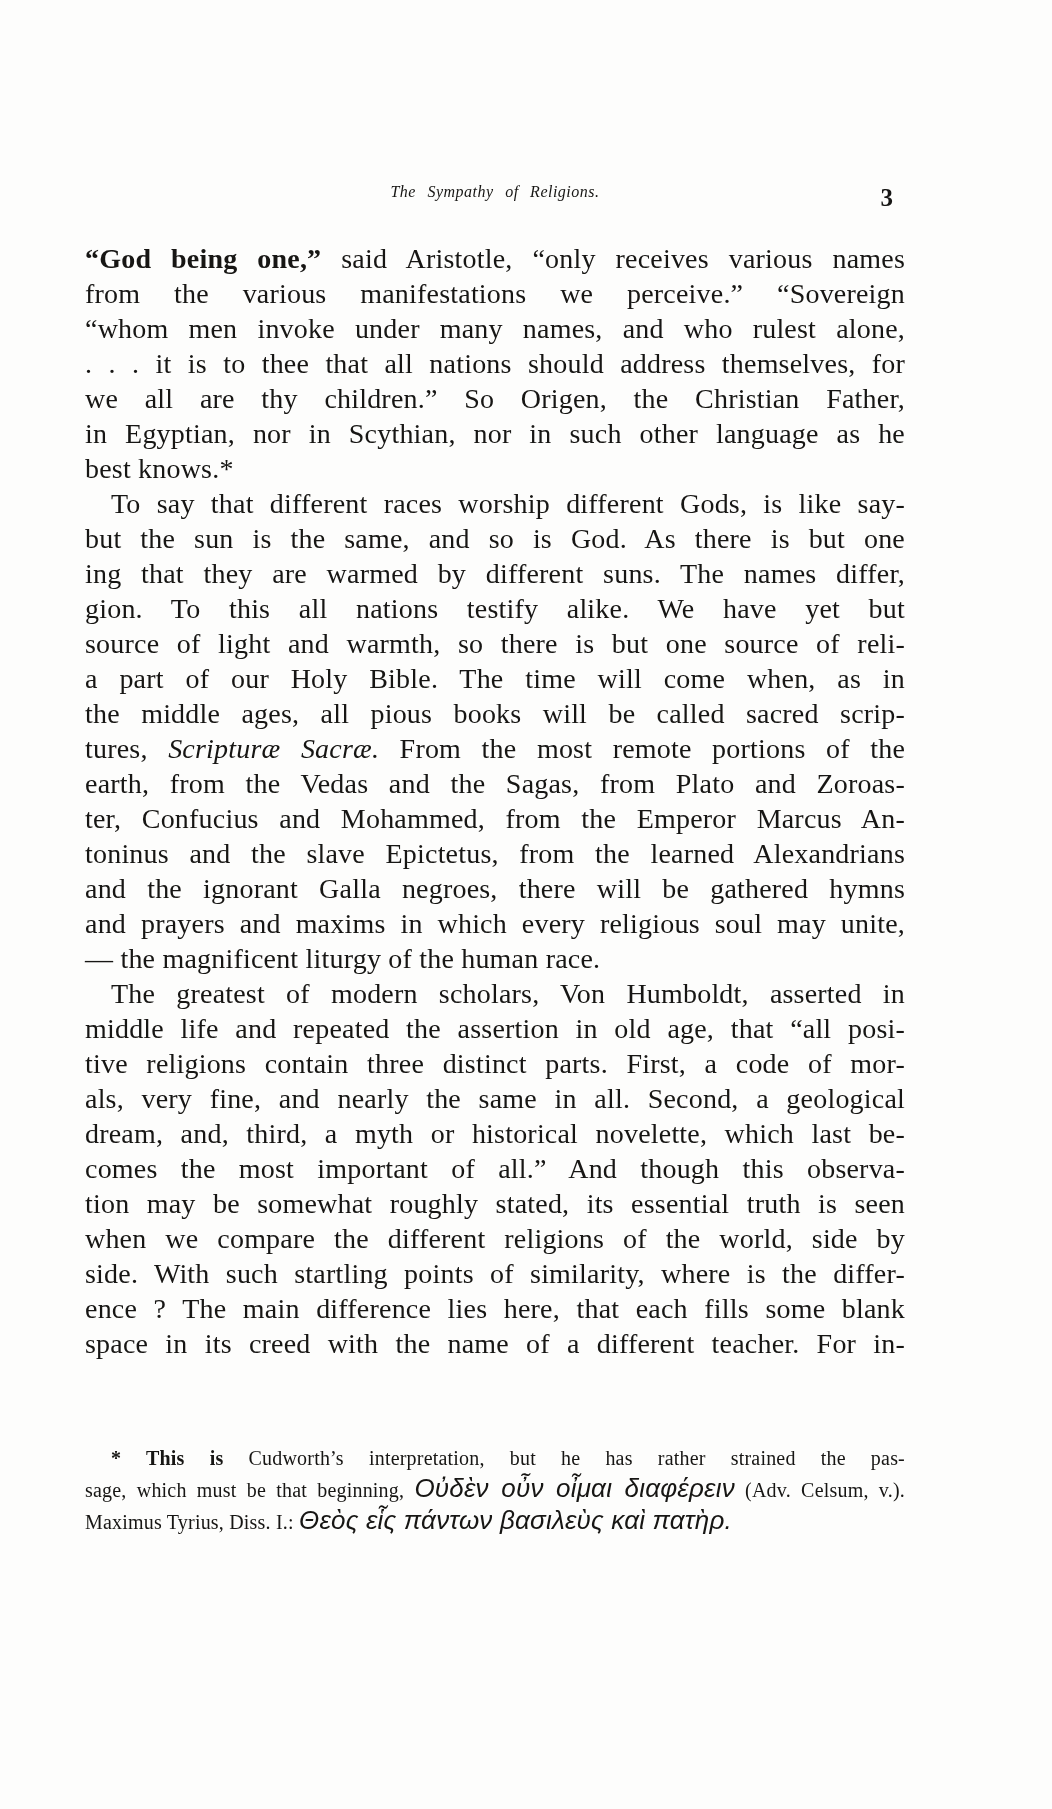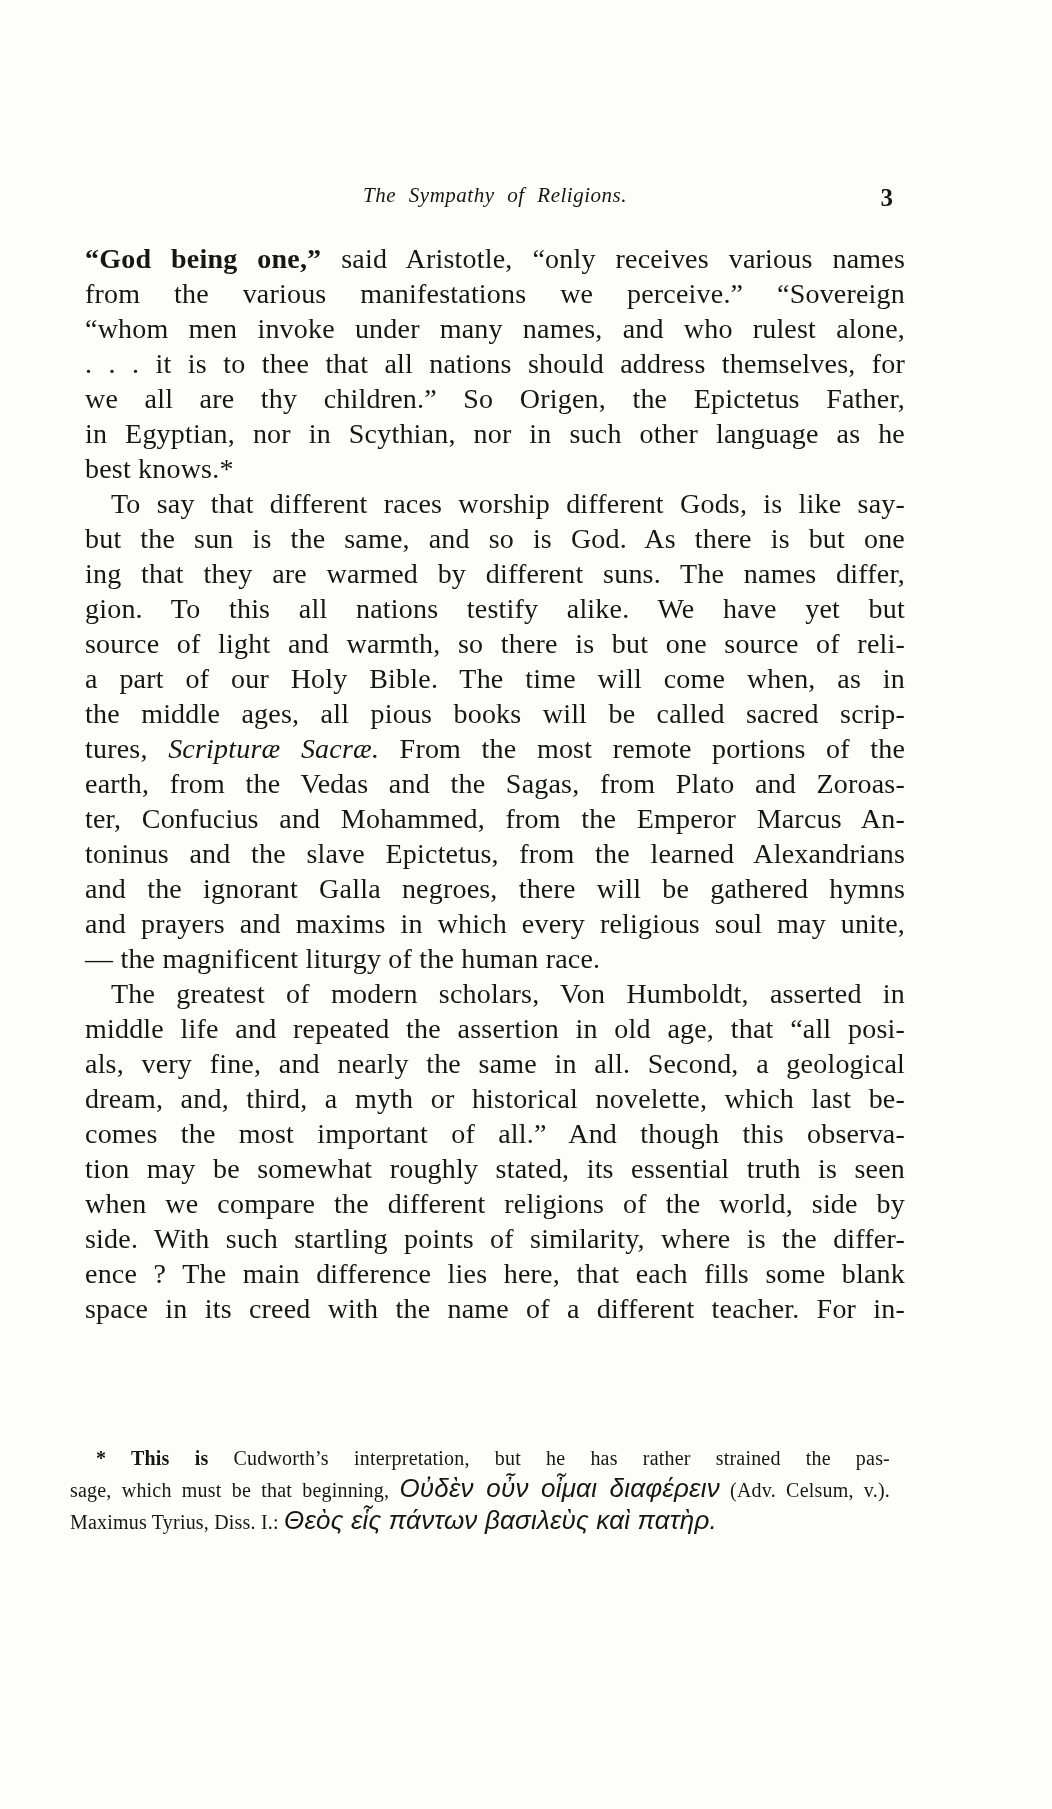--- a/index.html
+++ b/index.html
@@ -18,21 +18,21 @@
     position: absolute;
     left: 85px;
     top: 183px;
     width: 820px;
     height: 34px;
   }
   .head-title {
     display: block;
     text-align: center;
     font-style: italic;
-    font-size: 21px;
+    font-size: 16px;
     word-spacing: 7px;
     letter-spacing: 0.5px;
   }
   .page-number {
     position: absolute;
     right: 12px;
     top: 1px;
     font-weight: bold;
     font-size: 25px;
   }
@@ -50,21 +50,21 @@
     text-align: justify;
     text-align-last: justify;
   }
   .para:not(.flush-last) .line:last-child { text-align-last: left; }
   .para.indent .line.first-line { text-indent: 26px; }
   b { font-weight: bold; }
   i { font-style: italic; }
   
   .footnote {
     position: absolute;
-    left: 70px;
+    left: 85px;
     top: 1443px;
     width: 820px;
     font-size: 20px;
     line-height: 30px;
     letter-spacing: 0.2px;
   }
   .footnote .line.first-line { text-indent: 26px; }
   .footnote .line:last-child { text-align-last: left; }
   .footnote i { font-family: Liberation Sans, sans-serif; font-size: 26px; }
 </style>
@@ -76,21 +76,21 @@
     <span class="head-title">The Sympathy of Religions.</span>
     <span class="page-number">3</span>
   </div>
 
   <div class="body-text">
       <div class="para">
         <div class="line first-line"><b>“God being one,”</b> said Aristotle, “only receives various names</div>
         <div class="line">from the various manifestations we perceive.”  “Sovereign</div>
         <div class="line">“whom men invoke under many names, and who rulest alone,</div>
         <div class="line">. . . it is to thee that all nations should address themselves, for</div>
-        <div class="line">we all are thy children.”  So Origen, the Epictetus Father,</div>
+        <div class="line">we all are thy children.”  So Origen, the Christian Father,</div>
         <div class="line">in Egyptian, nor in Scythian, nor in such other language as he</div>
         <div class="line">best knows.*</div>
       </div>
       <div class="para indent">
         <div class="line first-line">To say that different races worship different Gods, is like say-</div>
         <div class="line">but the sun is the same, and so is God.  As there is but one</div>
         <div class="line">ing that they are warmed by different suns.  The names differ,</div>
         <div class="line">gion.  To this all nations testify alike.  We have yet but</div>
         <div class="line">source of light and warmth, so there is but one source of reli-</div>
         <div class="line">a part of our Holy Bible.  The time will come when, as in</div>
@@ -99,20 +99,21 @@
         <div class="line">earth, from the Vedas and the Sagas, from Plato and Zoroas-</div>
         <div class="line">ter, Confucius and Mohammed, from the Emperor Marcus An-</div>
         <div class="line">toninus and the slave Epictetus, from the learned Alexandrians</div>
         <div class="line">and the ignorant Galla negroes, there will be gathered hymns</div>
         <div class="line">and prayers and maxims in which every religious soul may unite,</div>
         <div class="line">— the magnificent liturgy of the human race.</div>
       </div>
       <div class="para indent flush-last">
         <div class="line first-line">The greatest of modern scholars, Von Humboldt, asserted in</div>
         <div class="line">middle life and repeated the assertion in old age, that “all posi-</div>
+        <div class="line">tive religions contain three distinct parts.  First, a code of mor-</div>
         <div class="line">als, very fine, and nearly the same in all.  Second, a geological</div>
         <div class="line">dream, and, third, a myth or historical novelette, which last be-</div>
         <div class="line">comes the most important of all.”  And though this observa-</div>
         <div class="line">tion may be somewhat roughly stated, its essential truth is seen</div>
         <div class="line">when we compare the different religions of the world, side by</div>
         <div class="line">side.  With such startling points of similarity, where is the differ-</div>
         <div class="line">ence ?  The main difference lies here, that each fills some blank</div>
         <div class="line">space in its creed with the name of a different teacher.  For in-</div>
       </div>
     </div>

